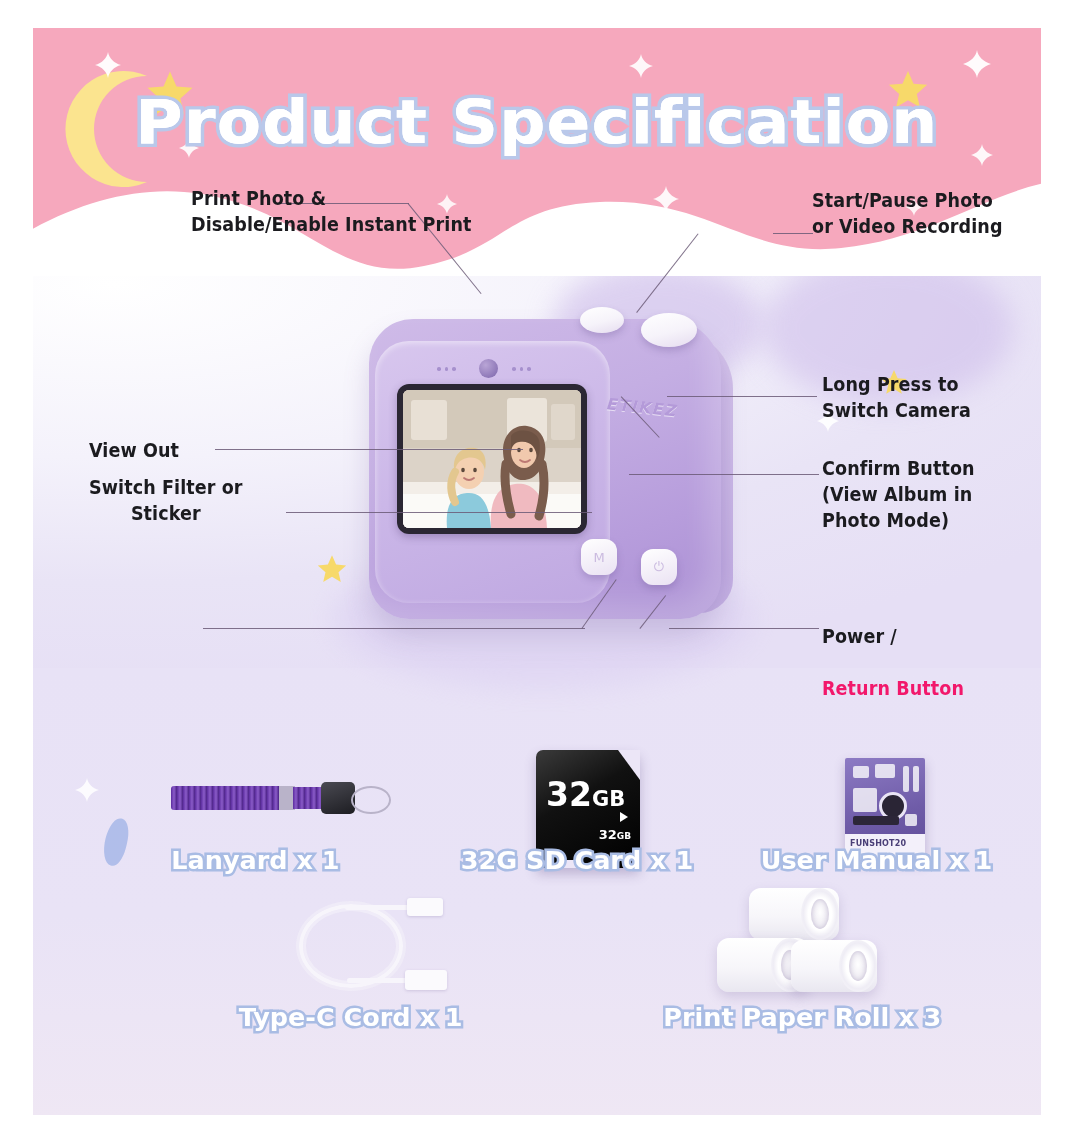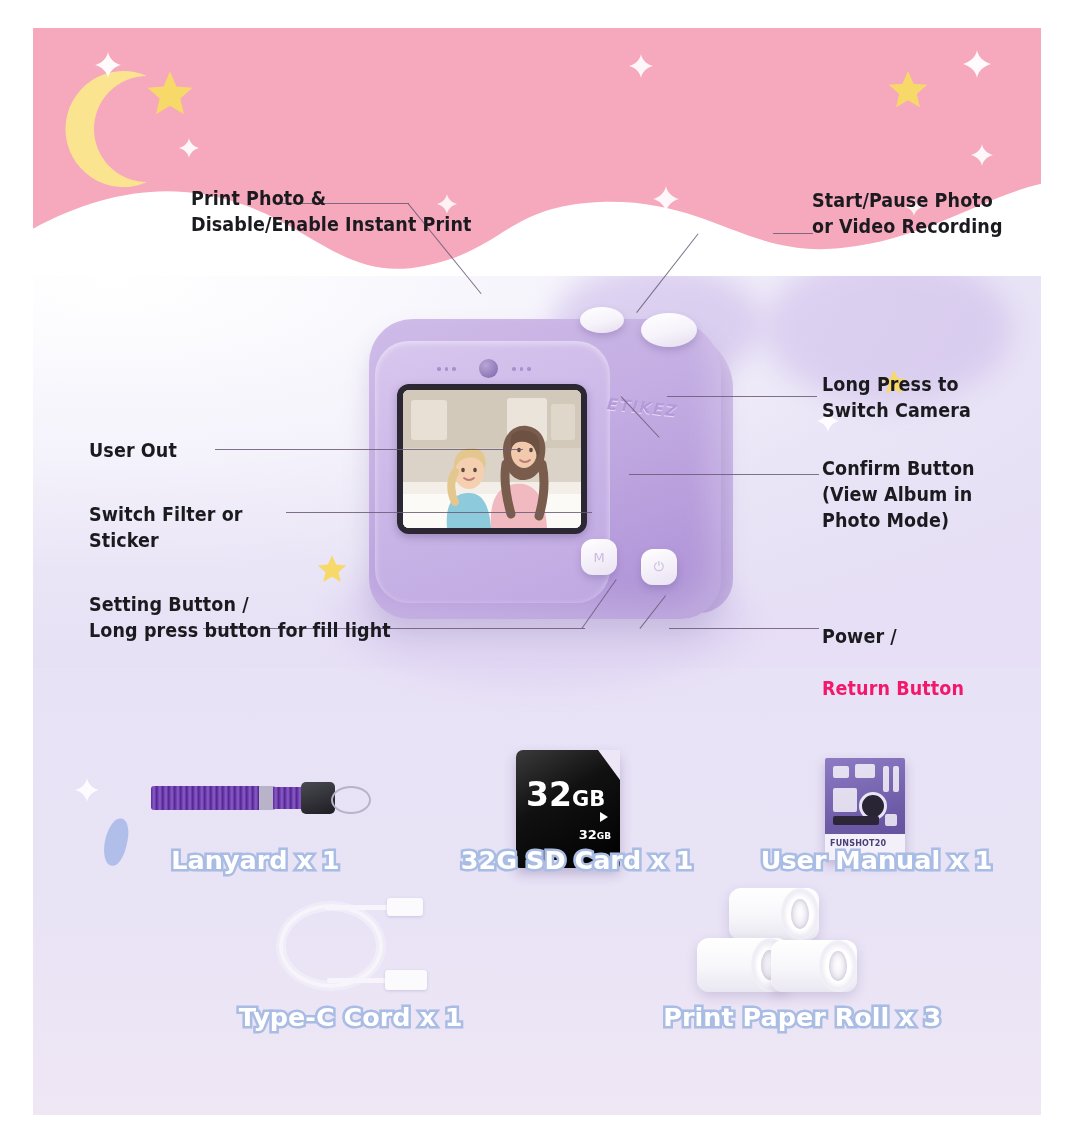--- a/index.html
+++ b/index.html
@@ -170,21 +170,21 @@
     background:linear-gradient(160deg,#ffffff,#eae2f3);
     box-shadow:0 4px 7px rgba(110,88,150,.3);
     display:flex;align-items:center;justify-content:center;
     font-family:"DejaVu Sans",sans-serif;font-size:13px;
     color:#cbbbe0;
   }
   .btn-sq.m{left:232px;top:268px;}
   .btn-sq.pw{left:292px;top:278px;}
 
   
-  .acc{position:absolute;z-index:6;}
+  .acc{position:absolute;z-index:6;margin-left:20px;}
   .acc-label{
     position:absolute;
     font-family:"DejaVu Sans",sans-serif;
     font-weight:bold;font-size:25px;
     color:#ffffff;
     -webkit-text-stroke:5px #a9bce4;
     paint-order:stroke fill;
     white-space:nowrap;
     z-index:7;
     transform:scaleX(1.02);
@@ -353,20 +353,23 @@
         </svg>
       <svg class="sparkle" style="left:872px;top:170px;" width="18" height="18" viewBox="0 0 24 24">
           <path d="M12 0c.9 5.6 5.5 10.2 12 12-6.5 1.8-11.1 6.4-12 12-.9-5.6-5.5-10.2-12-12C6.5 10.2 11.1 5.6 12 0z" fill="#fff" opacity=".85"></path>
         </svg>
 
       <svg class="wave" viewBox="0 0 1000 120" preserveAspectRatio="none">
         <path d="M0,78 C70,34 140,16 212,40 C286,64 318,120 392,104 C470,88 470,44 560,40 C664,36 700,96 790,86 C880,76 930,28 1000,18 L1000,120 L0,120 Z" fill="#ffffff"></path>
       </svg>
     </div>
 
+    <div class="title-wrap">
+      <span class="title">Product Specification</span>
+    </div>
 
     <div class="lead" style="left:248px;top:175px;width:128px;"></div>
     <div class="lead" style="left:375px;top:175px;width:116px;transform:rotate(51deg);"></div>
 
     <div class="lead" style="left:740px;top:205px;width:40px;"></div>
     <div class="lead" style="left:665px;top:205px;width:100px;transform:rotate(128deg);"></div>
 
     <div class="lead" style="left:182px;top:421px;width:308px;"></div>
     <div class="lead" style="left:253px;top:484px;width:306px;"></div>
     <div class="lead" style="left:170px;top:600px;width:382px;"></div>
@@ -453,27 +456,25 @@
         <path d="M12 0c.9 5.6 5.5 10.2 12 12-6.5 1.8-11.1 6.4-12 12-.9-5.6-5.5-10.2-12-12C6.5 10.2 11.1 5.6 12 0z" fill="#fff" opacity=".85"></path>
       </svg>
     <div class="blue-blob" style="left:72px;top:790px;width:22px;height:48px;transform:rotate(14deg);z-index:6;"></div>
 
     <div class="callout" style="left:158px;top:158px;">Print Photo &amp;
 Disable/Enable Instant Print</div>
 
     <div class="callout right" style="left:779px;top:160px;">Start/Pause Photo
 or Video Recording</div>
 
-    <div class="callout" style="left:56px;top:410px;">User Out</div>
-
-    <div class="callout" style="left:56px;top:474px;">Switch Filter or
+    <div class="callout" style="left:56px;top:410px;">View Out</div>
+
+    <div class="callout" style="left:56px;top:447px;text-align:center;">Switch Filter or
 Sticker</div>
 
-    <div class="callout" style="left:56px;top:564px;">Setting Button /
-Long press button for fill light</div>
 
     <div class="callout right" style="left:789px;top:428px;">Confirm Button
 (View Album in
 Photo Mode)</div>
 
     <div class="callout right" style="left:789px;top:344px;">Long Press to
 Switch Camera</div>
 
     <div class="callout right" style="left:789px;top:570px;">
       <span>Power /</span><br>

